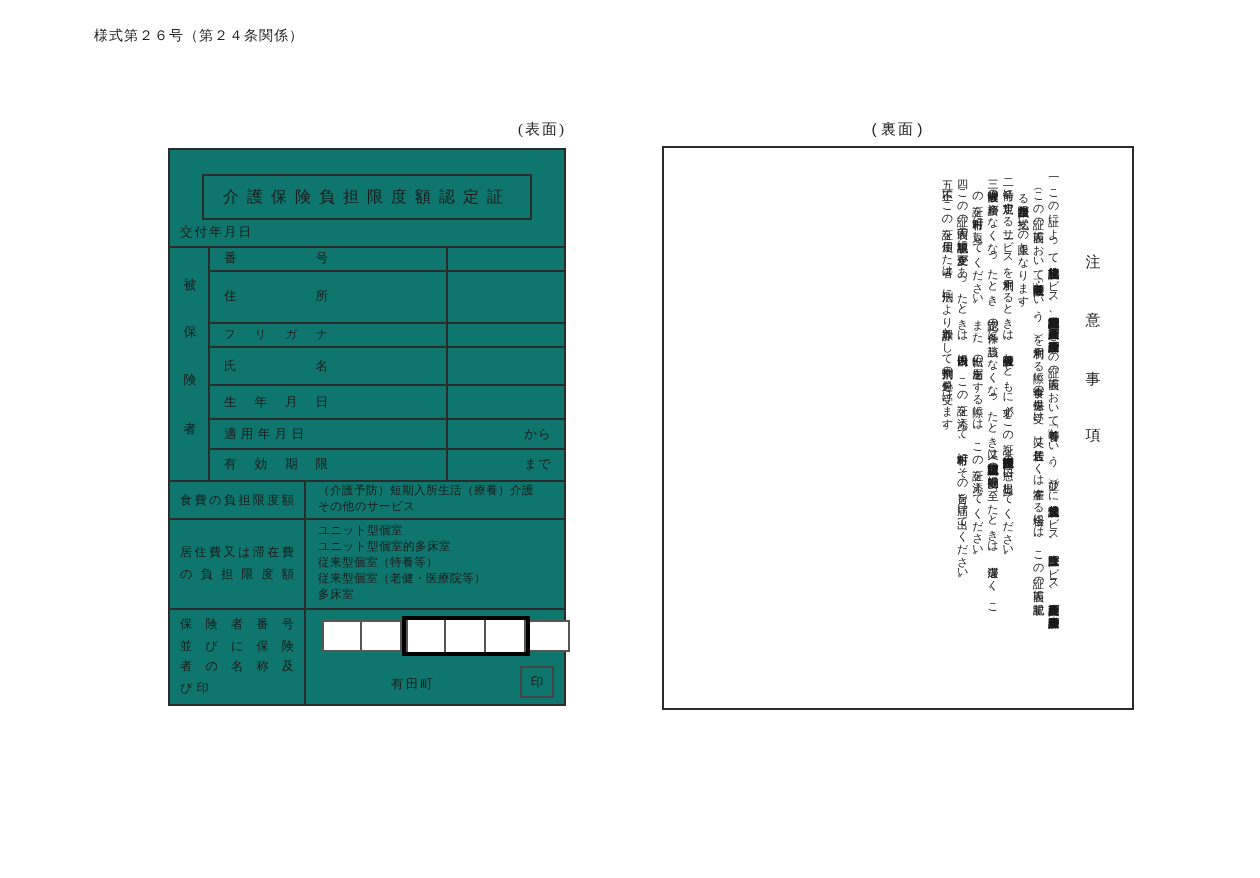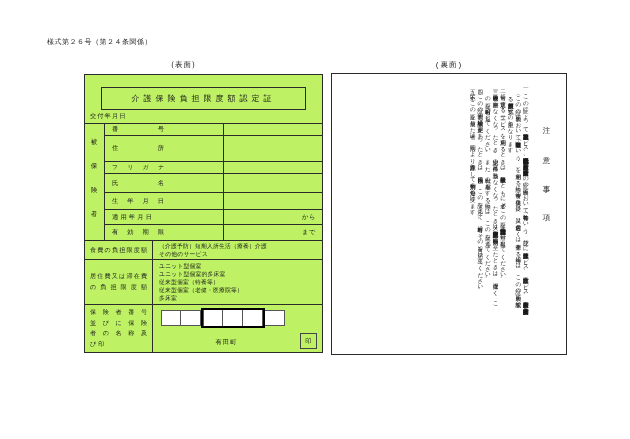--- a/index.html
+++ b/index.html
@@ -7,37 +7,37 @@
   body {
     position: relative;
     background: #ffffff;
     font-family: "Liberation Serif", "DejaVu Serif", serif;
     color: #1a1a1a;
     overflow: hidden;
   }
 
   .form-label {
     position: absolute; left: 47px; top: 13px;
-    font-size: 7px; letter-spacing: 0.5px; color: #222; margin-top: 24px;
+    font-size: 7px; letter-spacing: 0.5px; color: #222;
   }
 
   .side-label {
     position: absolute; top: 60px; font-size: 7.5px;
     text-align: center; letter-spacing: 1px; color: #222;
   }
-  .side-label.front { left: 84px; width: 199px; }
+  .side-label.front { left: 84px; width: 199px; text-align: right; }
   .side-label.back  { left: 331px; width: 236px; font-family: Liberation Mono, monospace; }
 
   
   .front-box {
     position: absolute; left: 84px; top: 74px;
-    width: 239px; height: 279px;
+    width: 199px; height: 279px;
     border: 1px solid #2b2b2b;
     display: flex; flex-direction: column;
-    background: #bef264;
+    background: #0f766e;
   }
   .title-wrap {
     margin: 12px 16px 0 16px;
     border: 1px solid #2b2b2b;
     height: 23px;
     display: flex; align-items: center; justify-content: center;
     font-size: 8px; letter-spacing: 4px; white-space: nowrap;
   }
   .issue-row {
     height: 14px;

